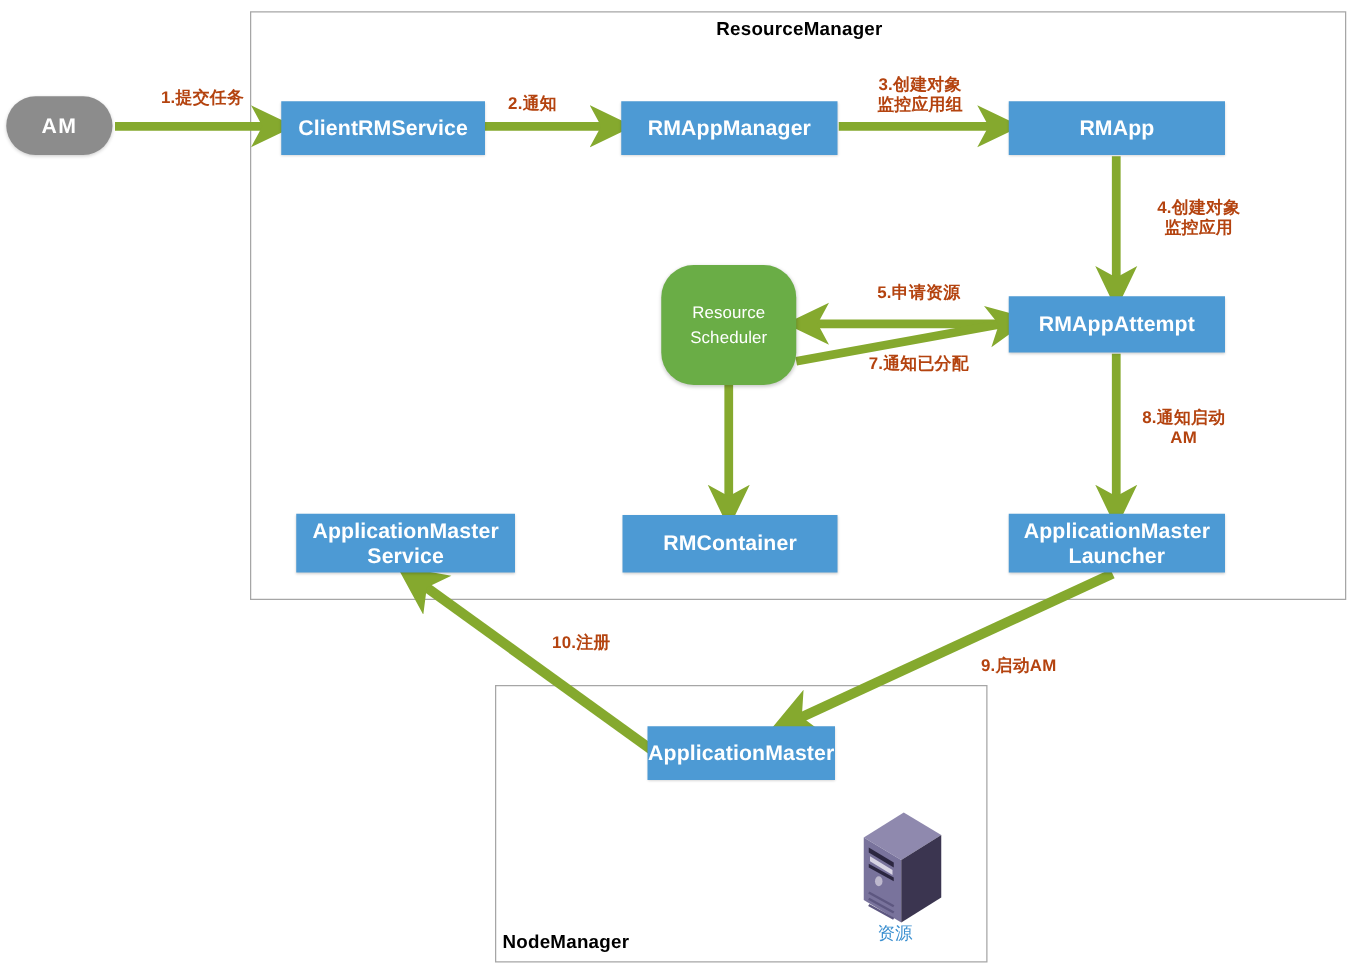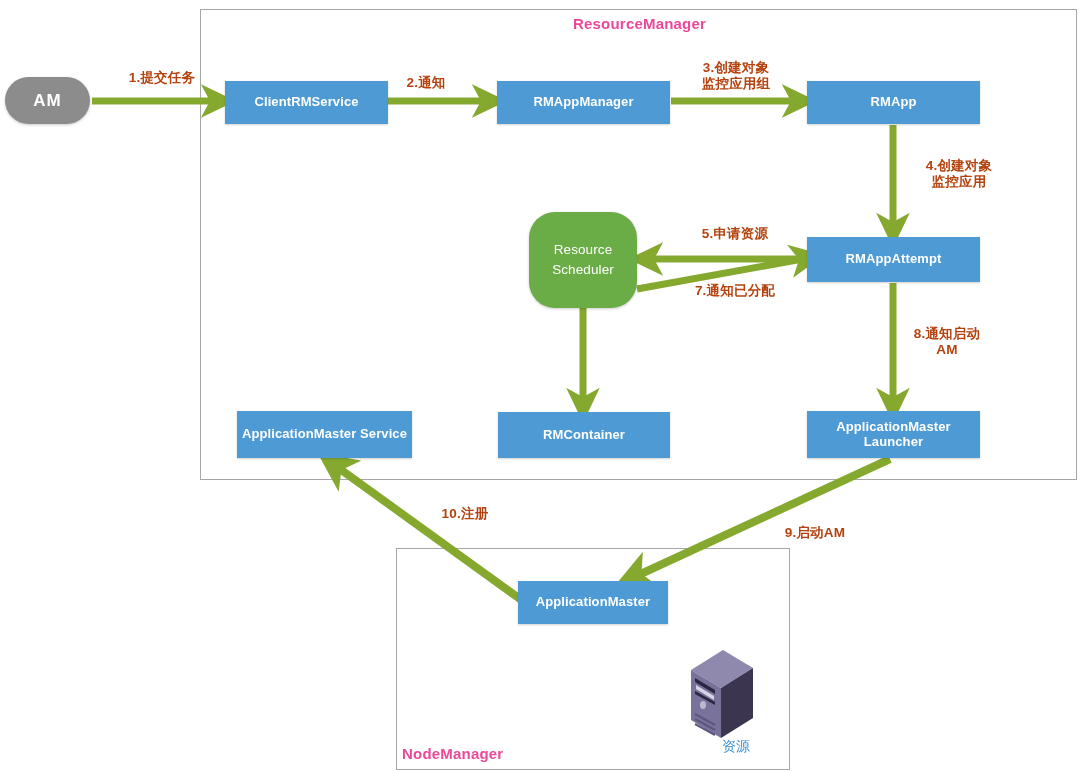--- a/index.html
+++ b/index.html
@@ -26,32 +26,32 @@
     pointer-events: none;
   }
   .container-box {
     position: absolute;
     border: 1px solid #a6a6a6;
     background: transparent;
     box-sizing: border-box;
   }
   .container-title {
     position: absolute;
-    color: #ec4899;
+    color: #000000;
     font-weight: bold;
     font-size: 15px;
     letter-spacing: 0.2px;
     white-space: nowrap;
   }
   .node {
     position: absolute;
     background: #4d9ad4;
     color: #ffffff;
     font-weight: bold;
-    font-size: 13px;
+    font-size: 17px;
     display: flex;
     align-items: center;
     justify-content: center;
     text-align: center;
     line-height: 1.12;
     box-sizing: border-box;
     letter-spacing: 0.1px;
     box-shadow: 0 1px 2px rgba(0,0,0,0.18);
   }
   .node.gray {
@@ -86,21 +86,20 @@
     position: absolute;
     width: 64px;
     height: 92px;
   }
   .server-caption {
     position: absolute;
     color: #3a8fd0;
     font-size: 14px;
     font-weight: normal;
     white-space: nowrap;
-    margin-left: 20px;
   }
 </style>
 </head>
 <body>
 
 <div id="canvas">
 
   <div class="container-box" style="left:200px; top:9px; width:877px; height:471px;"></div>
   <div class="container-title" style="left:573px; top:15px;">ResourceManager</div>
 

